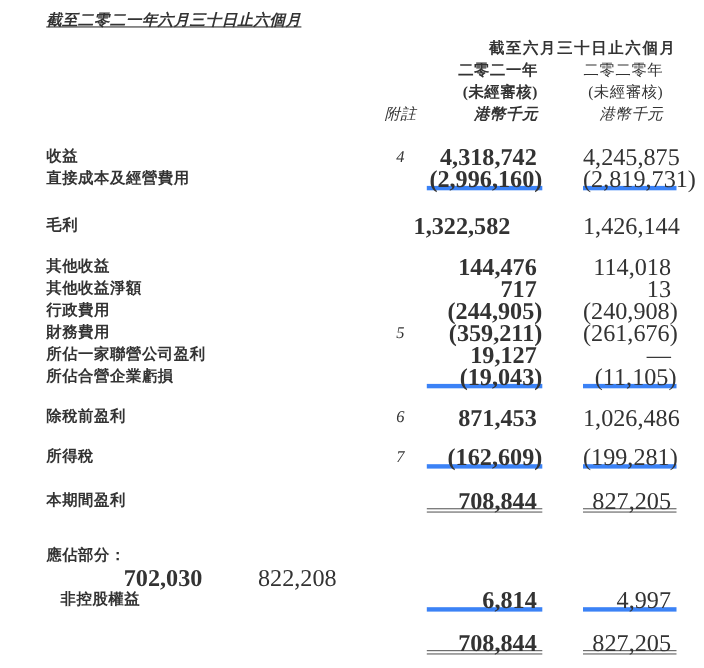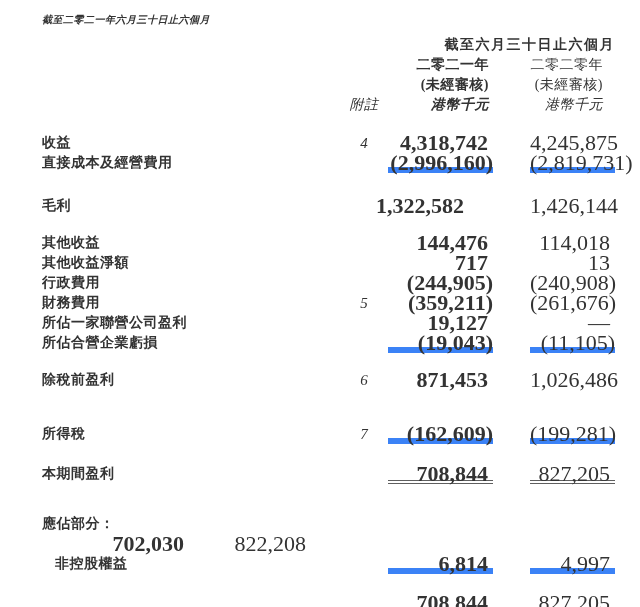--- a/index.html
+++ b/index.html
@@ -7,22 +7,22 @@
   body {
     background: #ffffff;
     color: #333333;
     font-family: "Liberation Serif", "DejaVu Serif", serif;
     overflow: hidden;
   }
   .doc { padding: 10px 25px 0 42px; width: 640px; }
 
   .title {
     height: 20px; line-height: 20px;
-    font-size: 10px; font-weight: bold; font-style: italic;
-    letter-spacing: 0.5px; white-space: nowrap;
+    font-size: 14px; font-weight: bold; font-style: italic;
+    letter-spacing: 0.5px; white-space: nowrap; text-decoration: underline;
   }
 
   .hblock { margin-top: 5px; }
   .hrow, .row { display: flex; height: 20px; line-height: 20px; }
 
   .lbl  { flex: 1; font-size: 14px; letter-spacing: 0.5px; white-space: nowrap; overflow: hidden; font-weight: bold; }
   .note { width: 36px; text-align: center; font-style: italic; font-size: 15px; }
   .c1   { width: 105px; margin-left: 6px; }
   .gap  { width: 37px; }
   .c2   { width: 85px; }
@@ -38,27 +38,27 @@
   }
   .hc { font-size: 14px; text-align: right; white-space: nowrap; letter-spacing: 0.5px; }
   .hc.c1 { padding-right: 4px; font-weight: bold; }
   .hc.c2 { padding-right: 12px; }
   .hnote { width: 36px; text-align: center; font-style: italic; font-size: 14px; letter-spacing: 0.5px; }
   .unit { font-style: italic; }
 
   
   .bl .lbl { font-weight: bold; }
   .indent .lbl { padding-left: 13px; }
-  .r1 .c1, .r1 .c2 { border-bottom: 6px solid #3b82f6; }
+  .r1 .c1, .r1 .c2 { border-bottom: 4px solid #3b82f6; }
   .r2 .c1, .r2 .c2 { border-bottom: 4px double #5f5f5f; }
 
   .mt-a { margin-top: 18px; }
   .mt-b { margin-top: 23px; gap: 12px; }
   .mt-c { margin-top: 17px; }
-  .mt-d { margin-top: 34px; }
+  .mt-d { margin-top: 16px; }
   .mt-e { margin-top: 20px; }
   .mt-f { margin-top: 30px; }
   .mt-g { margin-top: 19px; }
 </style>
 </head>
 <body>
 
 <div class="doc">
 
   <div class="title">截至二零二一年六月三十日止六個月</div>

